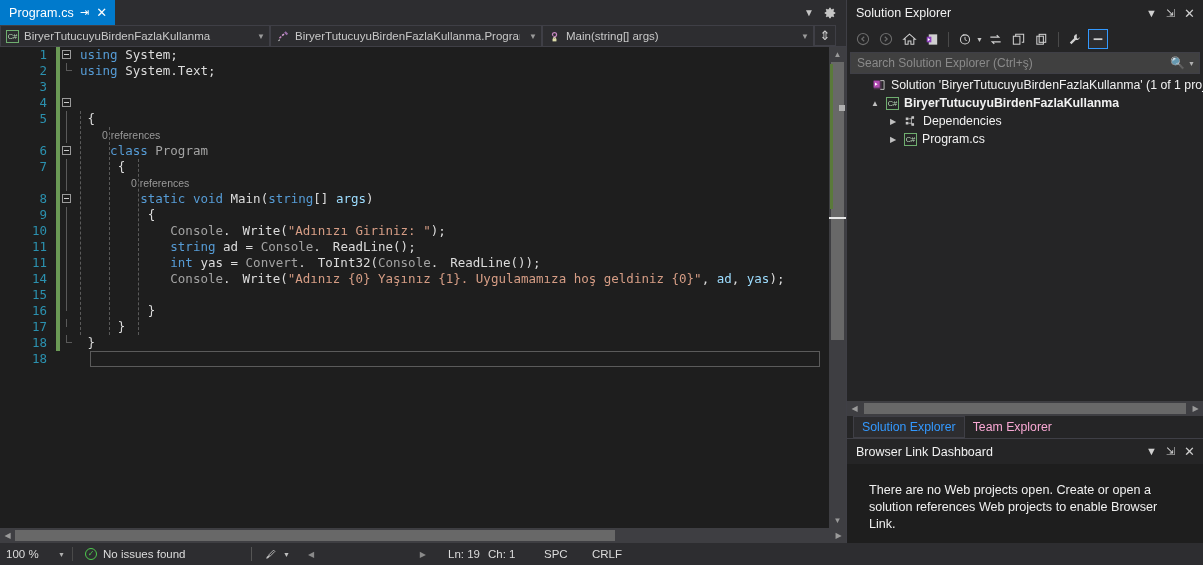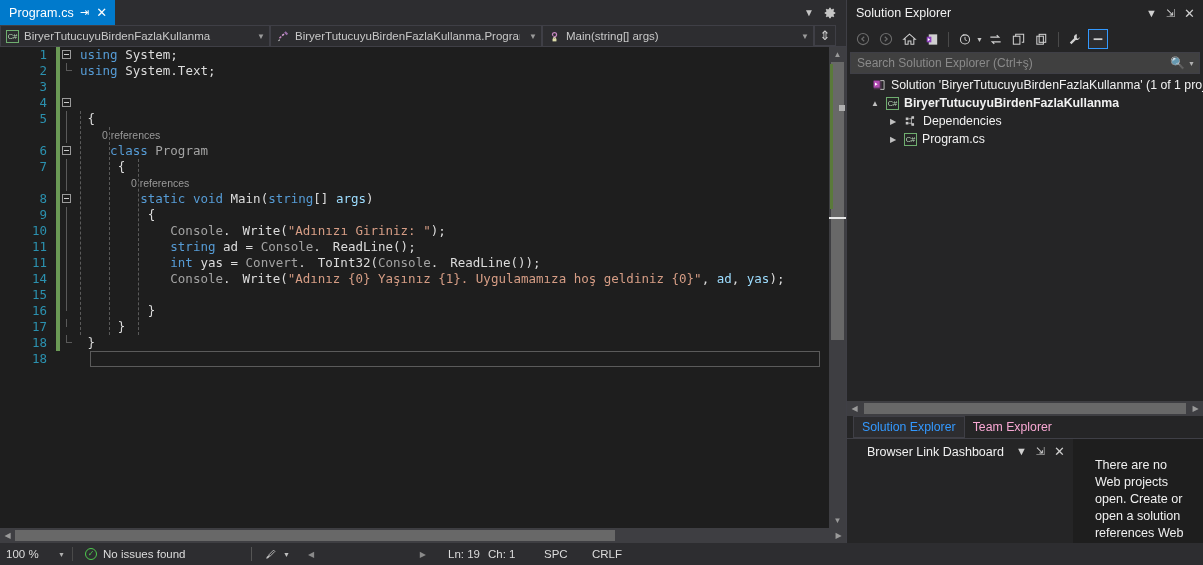--- a/index.html
+++ b/index.html
@@ -185,21 +185,21 @@
   #se-hs-thumb { position: absolute; left: 2px; right: 2px; top: 2px; bottom: 2px; background: #686868; }
 
   #se-tabs { height: 22px; display: flex; align-items: stretch; background: #252526; flex: none; padding-left: 6px; }
   .se-tab {
     display: flex; align-items: center; padding: 0 8px; font-size: 12.3px;
     color: #f9a8d4; cursor: default;
   }
   .se-tab.active { color: #3399ff; background: #2d2d30; border: 1px solid #3f3f46; }
 
   
-  #bl-panel { height: 105px; display: flex; flex-direction: row; background: #252526; border-top: 1px solid #3f3f46; flex: none; padding-left: 11px; }
+  #bl-panel { height: 105px; display: flex; flex-direction: column; background: #252526; border-top: 1px solid #3f3f46; flex: none; }
   #bl-head { height: 25px; display: flex; align-items: center; gap: 5px; padding: 0 6px 0 9px; }
   #bl-body { flex: 1; background: #1e1e1e; padding: 18px 14px 0 22px; }
   #bl-msg { font-size: 12.6px; color: #f0f0f0; line-height: 17px; max-width: 310px; }
 
   
   #statusbar {
     height: 22px; background: #2d2d30; display: flex; align-items: center;
     flex: none; font-size: 11.5px; color: #dcdcdc;
   }
   #sb-zoom { width: 72px; display: flex; align-items: center; justify-content: space-between; padding: 0 7px 0 6px; }

